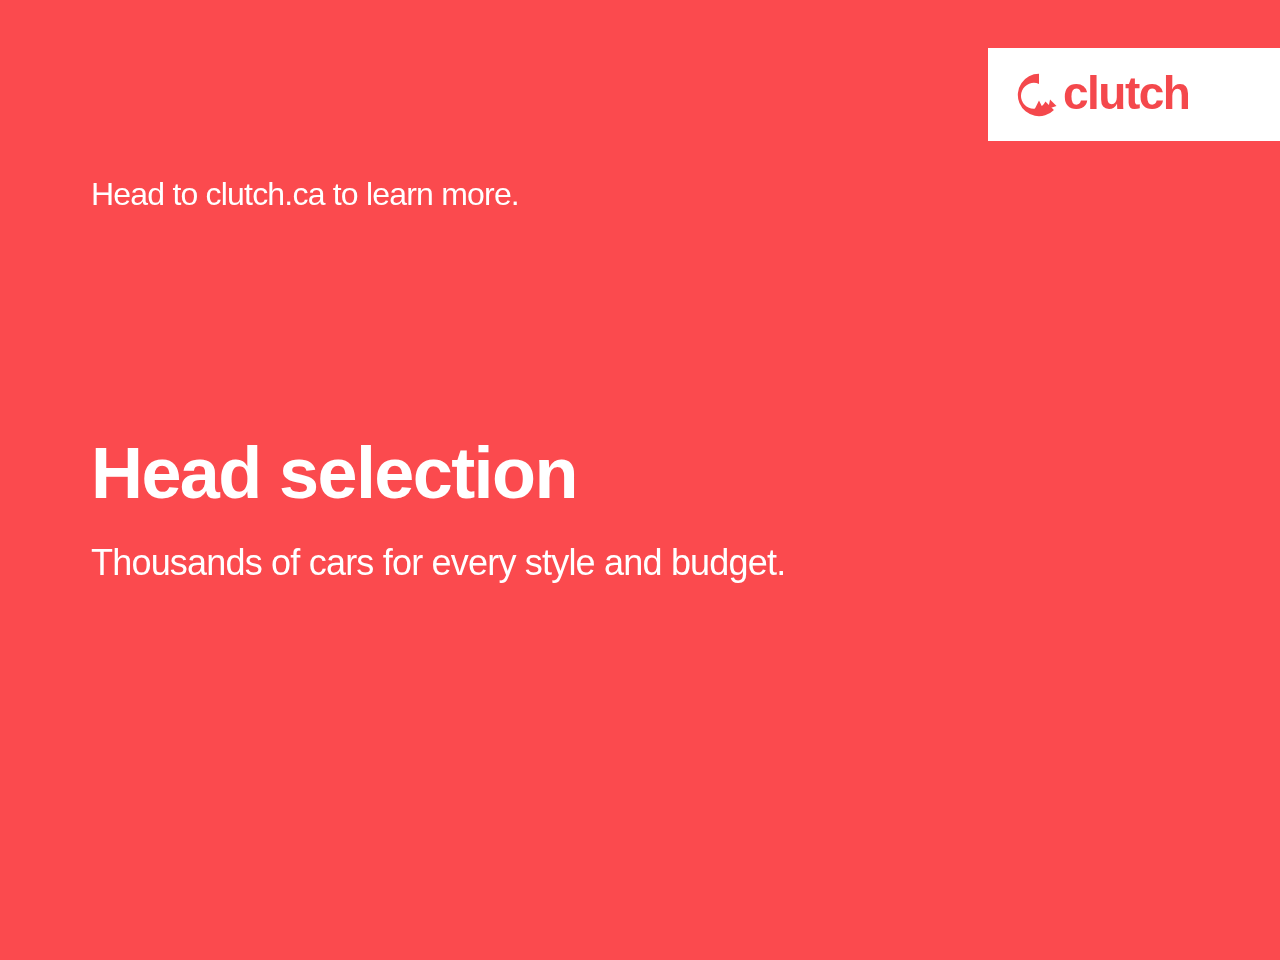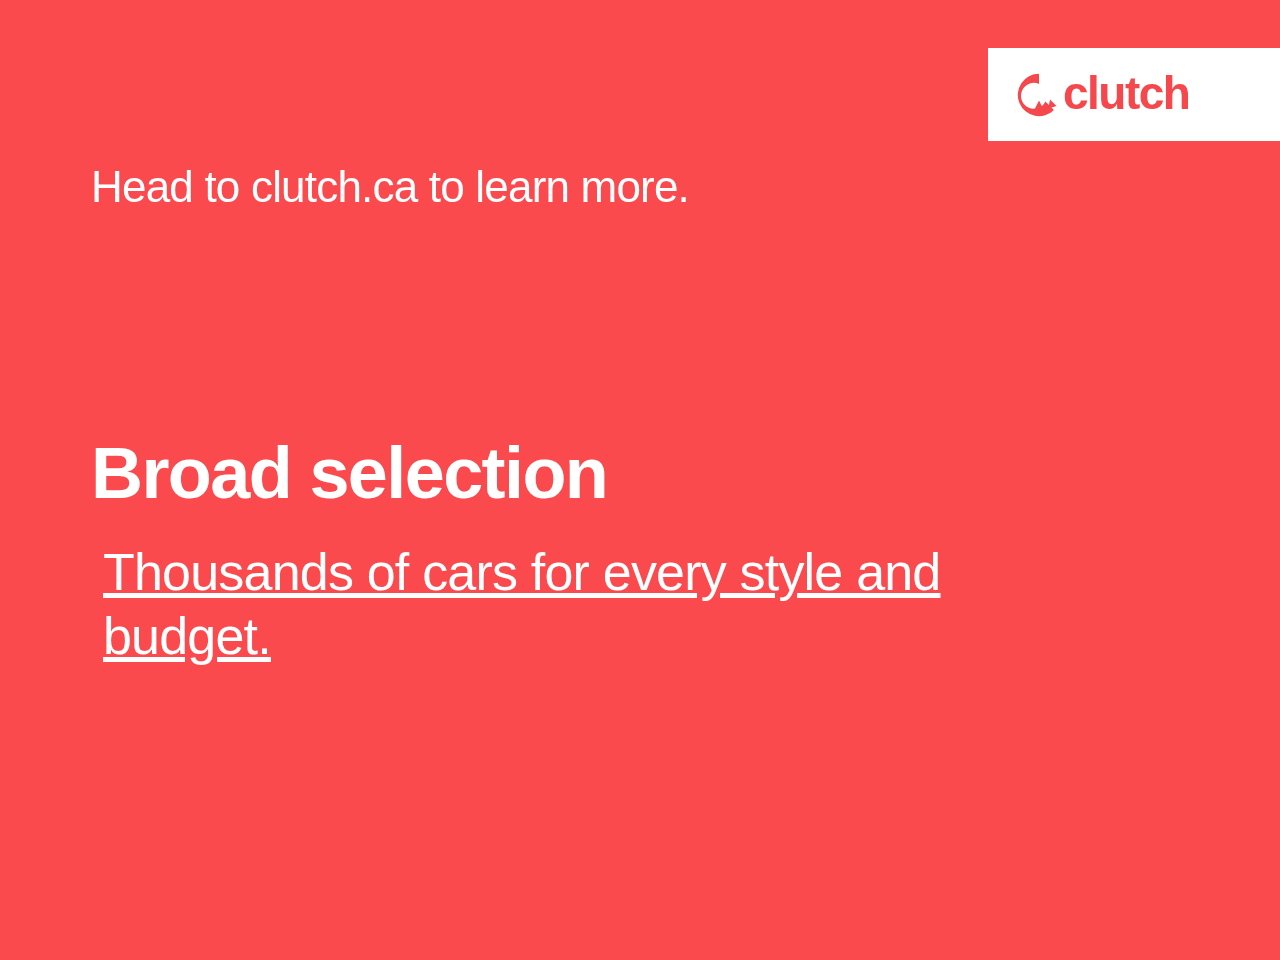--- a/index.html
+++ b/index.html
@@ -67,23 +67,23 @@
   
   .copy {
     position:absolute;
     left:91px;
     top:0;
     width:1000px;
   }
 
   .eyebrow {
     position:absolute;
-    top:162px;
+    top:176px;
     left:0;
-    font-size:44px;
+    font-size:32px;
     font-weight:500;
     color:#FFFFFF;
     letter-spacing:-0.8px;
     line-height:1.15;
     white-space:nowrap;
     text-align:right;
   }
 
   .headline {
     position:absolute;
@@ -93,28 +93,27 @@
     font-weight:bold;
     color:#FFFFFF;
     letter-spacing:-1.6px;
     line-height:1.1;
     white-space:nowrap;
   }
 
   .subhead {
     position:absolute;
     top:541px;
-    left:12px;
+    left:0;
     width:940px;
-    font-size:52px;
+    font-size:36px;
     font-weight:400;
     color:#FFFFFF;
     letter-spacing:-0.8px;
     line-height:1.23;
-    text-decoration:underline;
   }
 </style>
 </head>
 <body>
 
 <div class="slide">
 
   <div class="logo-plate">
     <div class="logo-lockup">
 
@@ -131,19 +130,19 @@
       </svg>
 
       <span class="logo-wordmark">clutch</span>
     </div>
   </div>
 
   <div class="copy">
 
     <div class="eyebrow">Head to clutch.ca to learn more.</div>
 
-    <h1 class="headline">Broad selection</h1>
+    <h1 class="headline">Head selection</h1>
 
     <p class="subhead">Thousands of cars for every style and budget.</p>
 
   </div>
 
 </div>
 
 </body></html>

